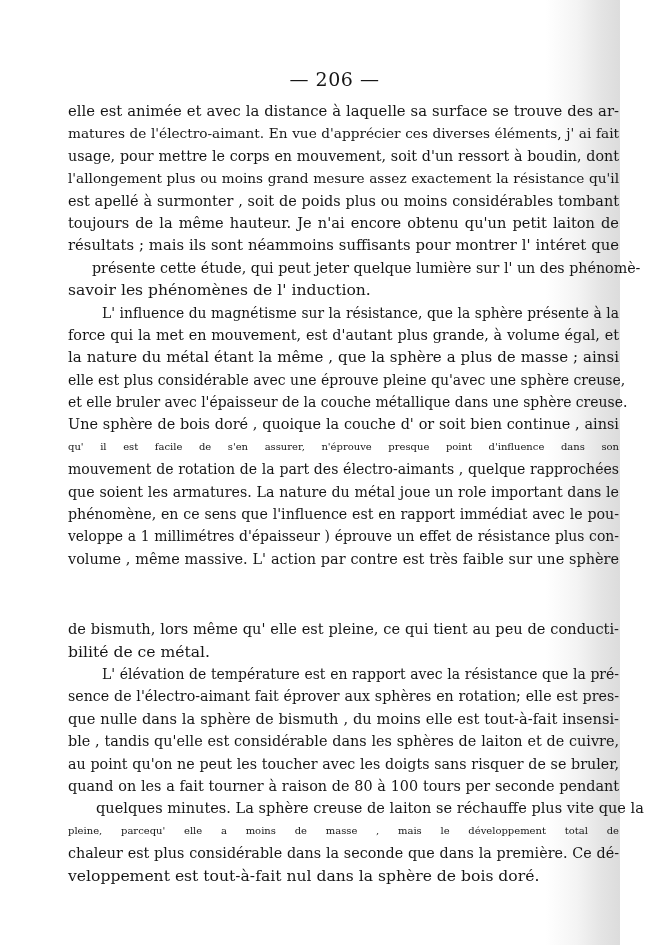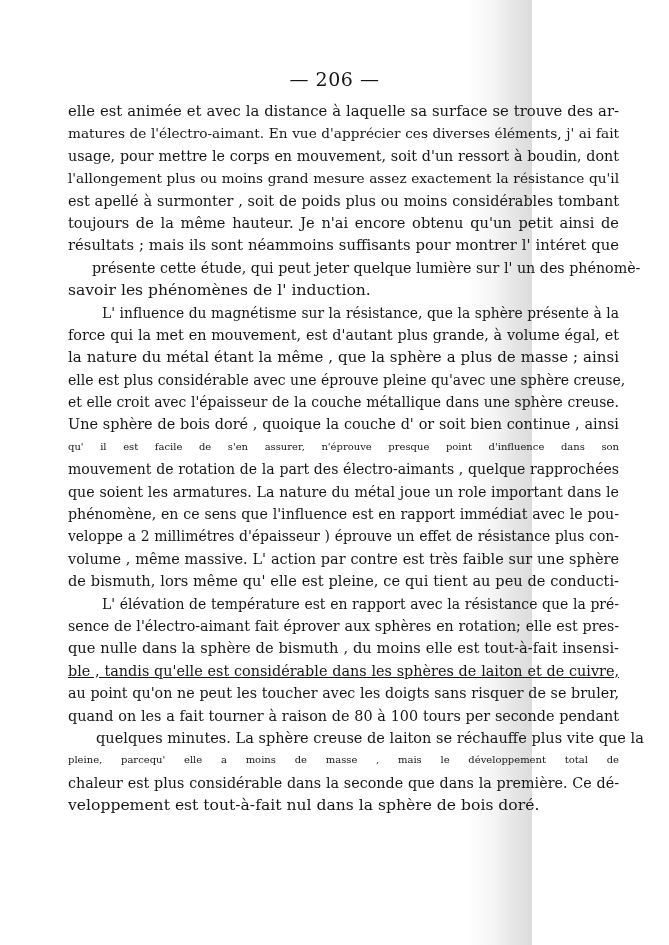--- a/index.html
+++ b/index.html
@@ -4,21 +4,21 @@
 <style>
   html, body { margin:0; padding:0; }
   body {
     width:669px; height:945px; overflow:hidden;
     background:#ffffff;
     position:relative;
     font-family:"DejaVu Serif", serif;
     color:#161616;
   }
   .page {
-    position:absolute; left:0; top:0; width:532px; height:945px;
+    position:absolute; left:0; top:0; width:620px; height:945px;
     background: linear-gradient(to right, #ffffff 0%, #ffffff 88%, #f4f4f4 93%, #e4e4e4 97%, #dcdcdc 100%);
   }
   .header {
     position:absolute; top:68px; left:0; width:669px;
     text-align:center; font-size:19px; letter-spacing:0.5px;
   }
   .text {
     position:absolute; left:68px; top:100px; width:551px;
   }
   .line {
@@ -37,45 +37,46 @@
 
 <div class="page">
   <div class="header">— 206 —</div>
   <div class="text" id="text-body">
       <div>
         <div class="line" style="font-size: 14.8274px;">elle est animée et avec la distance  à  laquelle sa surface se trouve des ar-</div>
         <div class="line" style="font-size: 13.6511px;">matures de l'électro-aimant. En vue d'apprécier ces diverses éléments, j' ai fait</div>
         <div class="line" style="font-size: 14.2819px;">usage, pour mettre le corps en mouvement, soit d'un ressort à boudin, dont</div>
         <div class="line" style="font-size: 13.6477px;">l'allongement plus ou moins grand mesure assez exactement la résistance qu'il</div>
         <div class="line" style="font-size: 14.4272px;">est apellé à surmonter ,  soit de poids plus ou moins considérables tombant</div>
-        <div class="line" style="font-size: 14.5852px;">toujours de la même hauteur. Je n'ai encore obtenu qu'un petit ainsi de</div>
+        <div class="line" style="font-size: 14.5852px;">toujours de la même hauteur. Je n'ai encore obtenu qu'un petit laiton de</div>
         <div class="line" style="font-size: 14.8005px;">résultats ;  mais  ils sont  néammoins suffisants pour montrer  l' intéret  que</div>
         <div class="line" style="font-size: 14.251px; margin-left: 24px;">présente cette étude, qui peut jeter quelque lumière sur l' un des phénomè-</div>
         <div class="line last">savoir les phénomènes de l' induction.</div>
       </div>
       <div>
         <div class="line indent" style="font-size: 13.8371px;">L' influence du magnétisme sur la résistance, que la sphère présente à la</div>
         <div class="line" style="font-size: 14.3783px;">force qui la met en mouvement, est d'autant plus grande, à volume égal, et</div>
         <div class="line" style="font-size: 15.0104px;">la nature du métal étant la même ,  que la sphère a plus de masse ;  ainsi</div>
         <div class="line" style="font-size: 14.0243px;">elle est plus considérable avec une éprouve pleine qu'avec une sphère creuse,</div>
-        <div class="line" style="font-size: 13.9407px;">et elle croit avec l'épaisseur de la couche métallique dans une sphère creuse.</div>
+        <div class="line" style="font-size: 13.9407px;">et elle bruler avec l'épaisseur de la couche métallique dans une sphère creuse.</div>
         <div class="line" style="font-size: 14.4371px;">Une sphère de bois doré , quoique la couche d' or soit bien continue , ainsi</div>
         <div class="line" style="font-size: 10px;">qu' il est facile de s'en assurer, n'éprouve presque point d'influence dans son</div>
         <div class="line" style="font-size: 14.052px;">mouvement de rotation de la part des électro-aimants , quelque rapprochées</div>
         <div class="line" style="font-size: 14.2107px;">que soient les armatures. La nature du métal joue un role important dans le</div>
         <div class="line" style="font-size: 14.2059px;">phénomène, en ce sens que l'influence est en rapport immédiat avec le pou-</div>
-        <div class="line" style="font-size: 13.9403px;">veloppe a 2 millimétres d'épaisseur ) éprouve un effet de résistance plus con-</div>
+        <div class="line" style="font-size: 13.9403px;">veloppe a 1 millimétres d'épaisseur ) éprouve un effet de résistance plus con-</div>
         <div class="line" style="font-size: 14.4615px;">volume , même massive. L' action par contre est très faible sur une sphère</div>
-        <div class="line" style="font-size: 14.5895px;">de bismuth, lors même qu' elle est pleine, ce qui tient au peu de conducti-</div>
+        <div class="line" style="font-size: 14.5895px; margin-top: 48px;">de bismuth, lors même qu' elle est pleine, ce qui tient au peu de conducti-</div>
+        <div class="line last">bilité de ce métal.</div>
       </div>
       <div>
         <div class="line indent" style="font-size: 13.9692px;">L' élévation de température est en rapport avec la résistance que la pré-</div>
         <div class="line" style="font-size: 14.2329px;">sence de l'électro-aimant fait éprover aux sphères en rotation; elle est pres-</div>
         <div class="line" style="font-size: 14.6285px;">que nulle dans la sphère de bismuth , du moins elle est tout-à-fait insensi-</div>
-        <div class="line" style="font-size: 14.3908px; text-decoration: underline;">ble , tandis qu'elle est considérable dans les sphères de laiton et de cuivre,</div>
+        <div class="line" style="font-size: 14.3908px;">ble , tandis qu'elle est considérable dans les sphères de laiton et de cuivre,</div>
         <div class="line" style="font-size: 14.2651px;">au point qu'on ne peut les toucher avec les doigts sans risquer de se bruler,</div>
         <div class="line" style="font-size: 14.3813px;">quand on les a fait tourner à raison de 80 à 100 tours per seconde pendant</div>
         <div class="line" style="font-size: 14.5468px; margin-left: 28px;">quelques minutes. La sphère creuse de laiton se réchauffe plus vite que la</div>
         <div class="line" style="font-size: 10px;">pleine, parcequ' elle a  moins de masse ,  mais le développement total de</div>
         <div class="line" style="font-size: 14.323px;">chaleur est plus considérable dans la seconde que dans la première. Ce dé-</div>
         <div class="line last">veloppement est tout-à-fait nul dans la sphère de bois doré.</div>
       </div>
     </div>
 </div>
 

